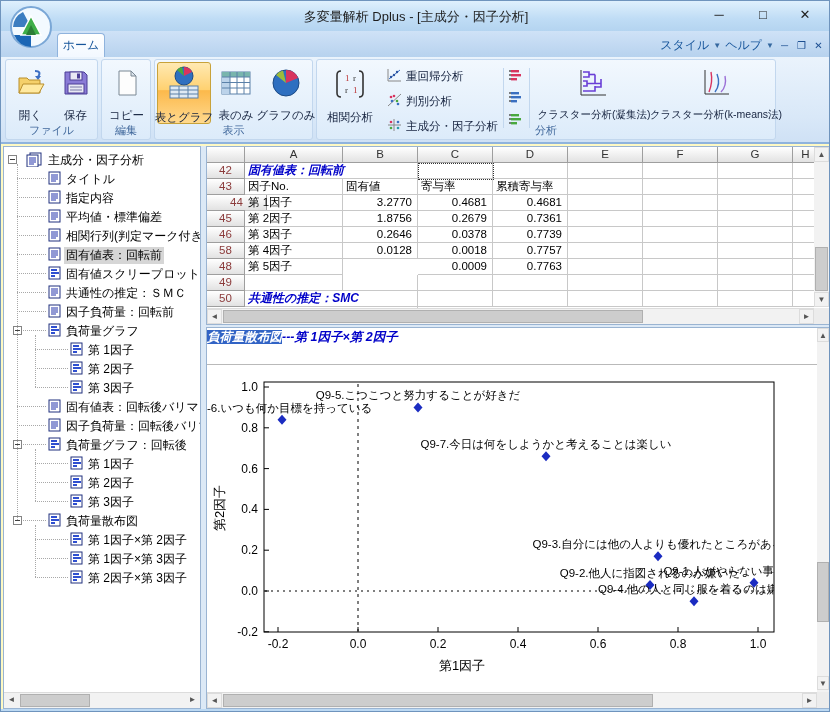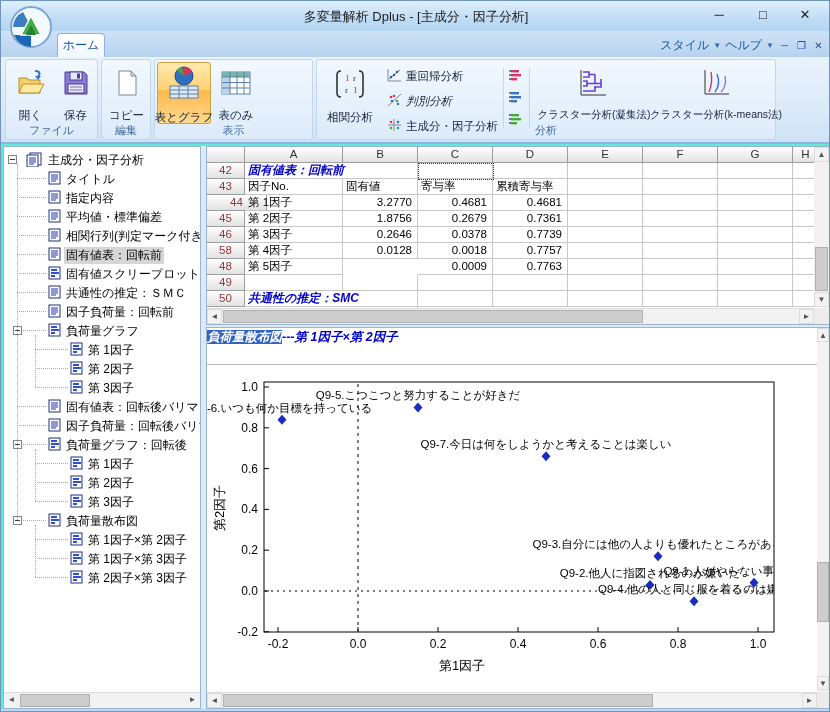--- a/index.html
+++ b/index.html
@@ -1,18 +1,18 @@
 <!DOCTYPE html>
 <html><head>
 <meta charset="utf-8">
 <style>
   html,body{margin:0;padding:0;background:#6a87a5;}
   *{box-sizing:border-box;}
   body{font-family:"Liberation Sans","DejaVu Sans",sans-serif;}
-  .window{position:relative;width:830px;height:712px;background:#5eead4;border:1px solid #6f94bd;overflow:hidden;}
+  .window{position:relative;width:830px;height:712px;background:#fef9c3;border:1px solid #6f94bd;overflow:hidden;}
 
   
   .titlebar{position:absolute;left:0;top:0;width:830px;height:30px;
     background:linear-gradient(#dff0fd,#bfdcf5 60%,#b4d4f0);}
   .title-text{position:absolute;left:0;right:0;top:7px;text-align:center;font-size:13px;color:#1e1e1e;}
   .winbtn{position:absolute;top:2px;width:40px;height:24px;text-align:center;font-size:13px;color:#222;line-height:24px;cursor:default;}
   .app-logo{position:absolute;left:8px;top:4px;width:44px;height:44px;z-index:5;}
 
   
   .tabrow{position:absolute;left:0;top:30px;width:830px;height:26px;
@@ -187,20 +187,30 @@
               <line x1="2" y1="14.5" x2="30" y2="14.5"></line>
               <line x1="2" y1="20" x2="30" y2="20"></line>
               <line x1="10" y1="4" x2="10" y2="26"></line>
               <line x1="17" y1="4" x2="17" y2="26"></line>
               <line x1="24" y1="4" x2="24" y2="26"></line>
             </g>
           </svg>
         </span>
         <span class="blabel">表のみ</span>
       </div>
+      <div class="bigbtn" style="left:106px;width:50px;">
+        <span>
+          <svg width="32" height="30" viewBox="0 0 32 30">
+            <circle cx="16" cy="15" r="13" fill="#2e6fc0" stroke="#1c4a85"></circle>
+            <path d="M16,15 L16,2 A13,13 0 0 1 28,10 Z" fill="#d8345f"></path>
+            <path d="M16,15 L6,7 A13,13 0 0 1 13,2.4 Z" fill="#9dbb3a"></path>
+          </svg>
+        </span>
+        <span class="blabel">グラフのみ</span>
+      </div>
       <div class="rgroup-label">表示</div>
     </div>
 
     <div class="rgroup" style="left:315px;width:460px;">
       <div class="bigbtn" style="left:4px;width:58px;">
         <span>
           <svg width="34" height="32" viewBox="0 0 34 32">
             <path d="M8,3 q-4,0 -4,4 v18 q0,4 4,4" fill="none" stroke="#333" stroke-width="1.6"></path>
             <path d="M26,3 q4,0 4,4 v18 q0,4 -4,4" fill="none" stroke="#333" stroke-width="1.6"></path>
             <text x="12" y="13" font-size="9" font-family="'Liberation Serif',serif" fill="#b33">1</text>
@@ -218,21 +228,21 @@
             <line x1="1" y1="13" x2="1" y2="1" stroke="#888"></line>
             <line x1="1" y1="13" x2="14" y2="13" stroke="#888"></line>
             <line x1="2" y1="11" x2="13" y2="2" stroke="#3a6fc0"></line>
             <circle cx="4" cy="9" r="1.2" fill="#2a52a0"></circle>
               <circle cx="7" cy="7" r="1.2" fill="#2a52a0"></circle>
             <circle cx="10" cy="4" r="1.2" fill="#2a52a0"></circle>
           </svg>
         </span>
         <span>重回帰分析</span>
       </div>
-      <div class="smallbtn" style="left:70px;top:33px;font-style:italic;">
+      <div class="smallbtn" style="left:70px;top:33px;">
         <span>
           <svg width="15" height="14" viewBox="0 0 15 14">
             <line x1="1" y1="13" x2="14" y2="1" stroke="#888"></line>
             <circle cx="4" cy="4" r="1.3" fill="#d8345f"></circle>
               <circle cx="7" cy="3" r="1.3" fill="#d8345f"></circle>
             <circle cx="5" cy="8" r="1.3" fill="#3a6fc0"></circle>
               <circle cx="10" cy="8" r="1.3" fill="#49a83e"></circle>
             <circle cx="11" cy="11" r="1.3" fill="#3a6fc0"></circle>
           </svg>
         </span>

